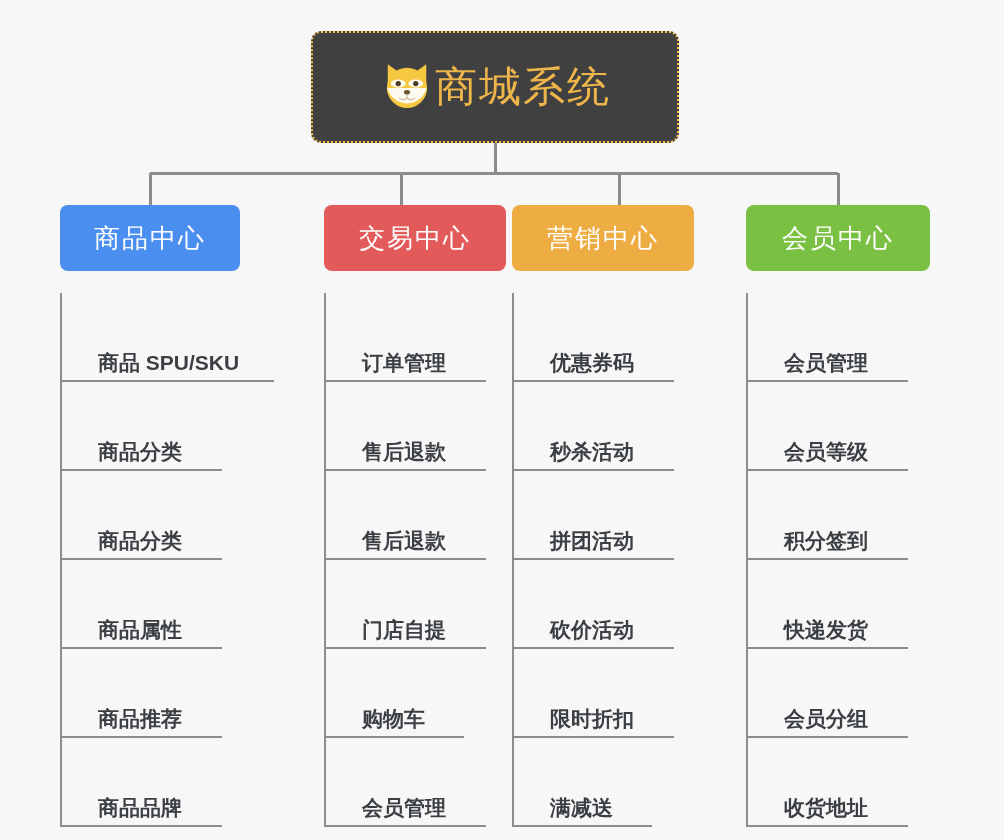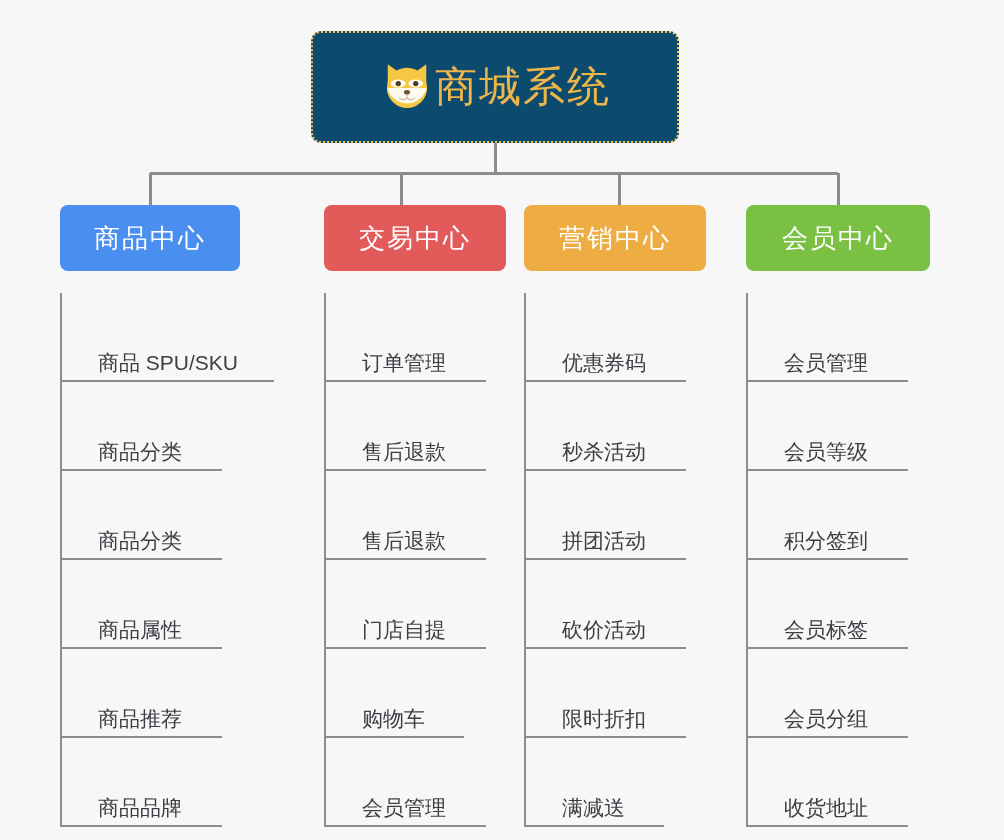--- a/index.html
+++ b/index.html
@@ -21,21 +21,21 @@
     height: 840px;
   }
 
   
   .root-node {
     position: absolute;
     left: 311px;
     top: 31px;
     width: 368px;
     height: 112px;
-    background: #0c4a6e;
+    background: #404040;
     border: 2px dotted #f2c14e;
     border-radius: 10px;
     box-sizing: border-box;
     display: flex;
     align-items: center;
     justify-content: center;
   }
   .root-icon {
     width: 56px;
     height: 56px;
@@ -73,20 +73,21 @@
     justify-content: center;
     color: #ffffff;
     font-size: 26px;
     letter-spacing: 2px;
     box-sizing: border-box;
   }
   .branch-items {
     position: relative;
     margin-top: 22px;
     padding-left: 0;
+    font-weight: bold;
   }
   .trunk {
     position: absolute;
     left: 0;
     top: 0;
     bottom: 0;
     width: 2px;
     background: #9a9a9a;
   }
   .leaf {
@@ -209,21 +210,21 @@
           <div class="leaf">
             <span class="leaf-label">购物车</span>
             <div class="leaf-underline" style="width: 140px; background: rgb(140, 140, 140);"></div>
           </div>
           <div class="leaf">
             <span class="leaf-label">会员管理</span>
             <div class="leaf-underline" style="width: 162px; background: rgb(140, 140, 140);"></div>
           </div>
         </div>
       </div>
-      <div class="branch" style="left: 524px; width: 182px;">
+      <div class="branch" style="left: 512px; width: 182px;">
         <div class="branch-header" style="background: rgb(238, 173, 67); width: 182px;">营销中心</div>
         <div class="branch-items">
           <div class="trunk" style="background: rgb(140, 140, 140);"></div>
           <div class="leaf">
             <span class="leaf-label">优惠券码</span>
             <div class="leaf-underline" style="width: 162px; background: rgb(140, 140, 140);"></div>
           </div>
           <div class="leaf">
             <span class="leaf-label">秒杀活动</span>
             <div class="leaf-underline" style="width: 162px; background: rgb(140, 140, 140);"></div>
@@ -256,21 +257,21 @@
           </div>
           <div class="leaf">
             <span class="leaf-label">会员等级</span>
             <div class="leaf-underline" style="width: 162px; background: rgb(140, 140, 140);"></div>
           </div>
           <div class="leaf">
             <span class="leaf-label">积分签到</span>
             <div class="leaf-underline" style="width: 162px; background: rgb(140, 140, 140);"></div>
           </div>
           <div class="leaf">
-            <span class="leaf-label">会员标签</span>
+            <span class="leaf-label">快递发货</span>
             <div class="leaf-underline" style="width: 162px; background: rgb(140, 140, 140);"></div>
           </div>
           <div class="leaf">
             <span class="leaf-label">会员分组</span>
             <div class="leaf-underline" style="width: 162px; background: rgb(140, 140, 140);"></div>
           </div>
           <div class="leaf">
             <span class="leaf-label">收货地址</span>
             <div class="leaf-underline" style="width: 162px; background: rgb(140, 140, 140);"></div>
           </div>

